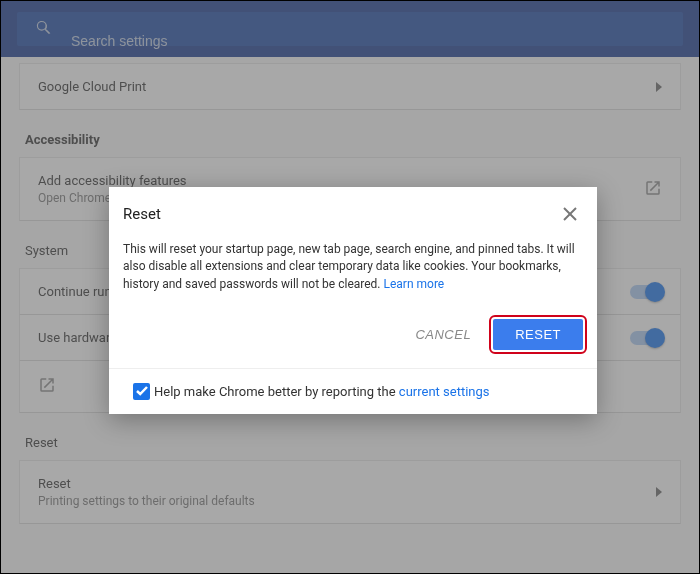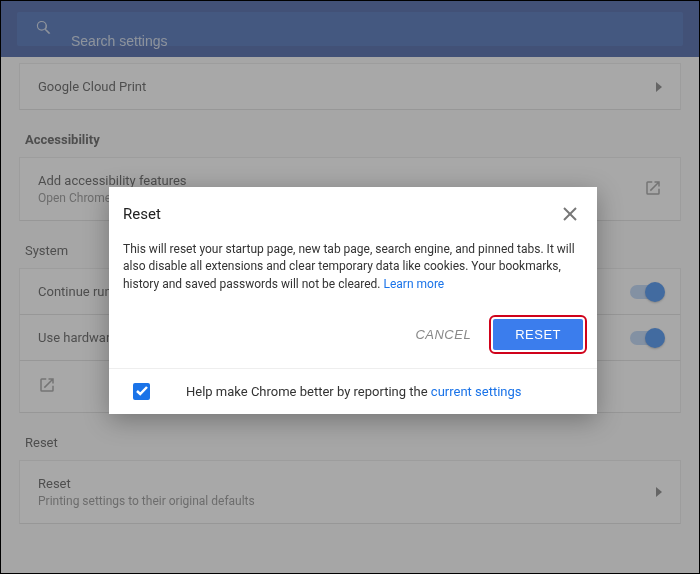--- a/index.html
+++ b/index.html
@@ -57,21 +57,21 @@
     }
     .dialog-header { display: flex; justify-content: space-between; align-items: center; padding: 18px 20px 4px 14px; }
     .dialog-title { font-size: 15px; color: #222; }
     .close-x { width: 14px; height: 14px; cursor: pointer; }
     .close-x svg { width: 14px; height: 14px; stroke: #777; stroke-width: 2; }
     .dialog-body { padding: 14px 22px 0 14px; font-size: 12px; color: #333; line-height: 1.45; }
     .dialog-body a { color: #1a73e8; text-decoration: none; }
     .dialog-actions { display: flex; justify-content: flex-end; gap: 14px; padding: 26px 14px 18px 14px; align-items: center; }
     .btn-cancel { background: none; border: none; color: #888; font-size: 13px; letter-spacing: 0.5px; font-weight: 500; cursor: pointer; padding: 8px 8px; font-style: italic; }
     .btn-confirm { background: #3b7ded; color: #fff; border: none; font-size: 13px; letter-spacing: 0.5px; font-weight: 500; padding: 8px 22px; border-radius: 2px; outline: 2px solid #d0021b; outline-offset: 2px; cursor: pointer; }
-    .dialog-footer { border-top: 1px solid #eee; padding: 14px 14px; display: flex; align-items: center; gap: 36px; font-size: 13px; color: #333; }
+    .dialog-footer { border-top: 1px solid #eee; padding: 14px 14px; display: flex; align-items: center; gap: 4px; font-size: 13px; color: #333; }
     .chk { width: 17px; height: 17px; background: #1a73e8; border-radius: 2px; display: flex; align-items: center; justify-content: center; margin-left: 10px; }
     .chk svg { width: 12px; height: 10px; stroke: #fff; stroke-width: 2.5; fill: none; }
     .dialog-footer a { color: #1a73e8; text-decoration: none; }
   </style>
 </head>
 <body>
 
 <div class="search-bar">
   <div class="search-inner">
     <span>

